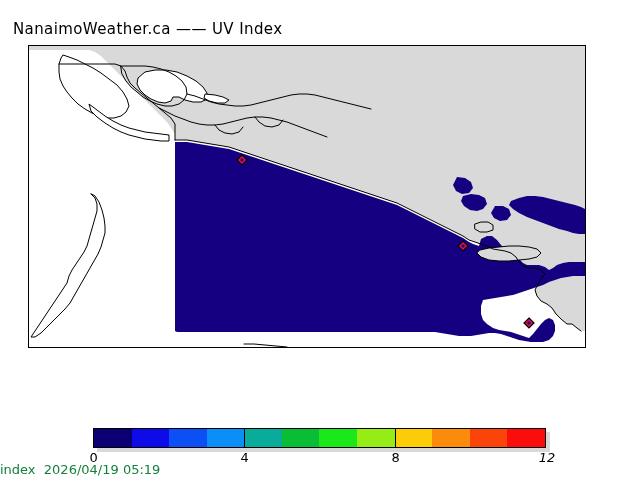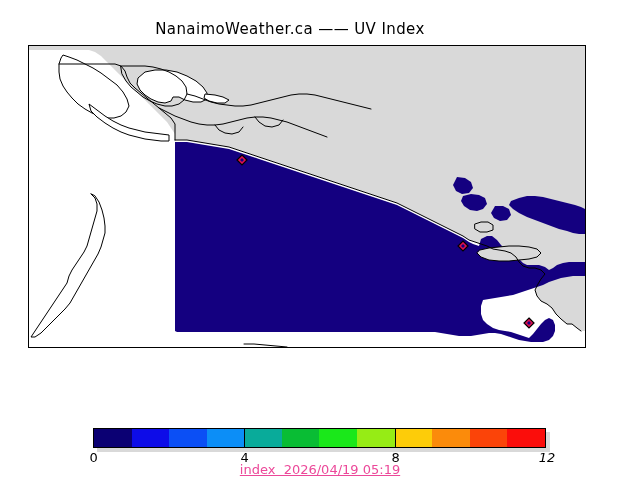--- a/index.html
+++ b/index.html
@@ -10,24 +10,24 @@
   body {
     width: 640px;
     height: 480px;
     position: relative;
     overflow: hidden;
     font-family: "DejaVu Sans", sans-serif;
     background: #ffffff;
   }
   #title {
     position: absolute;
-    left: 4px;
+    left: 13px;
     top: 20px;
     width: 572px;
-    text-align: center;
+    text-align: left;
     font-size: 15px;
     color: #000000;
     letter-spacing: 0.4px;
     white-space: pre;
   }
   #map-frame {
     position: absolute;
     left: 28px;
     top: 45px;
     width: 556px;
@@ -85,25 +85,23 @@
     top: 22px;
     font-size: 13px;
     color: #000000;
     white-space: pre;
   }
   #cb-caption {
     position: absolute;
     left: 0;
     top: 462px;
     width: 640px;
-    text-align: center;
     font-size: 13px;
-    color: #ec4899;
+    color: #15803d;
     white-space: pre;
-    text-decoration: underline;
   }
 </style>
 </head>
 <body>
 
 <div id="title">NanaimoWeather.ca —— UV Index</div>
 
 <div id="map-frame">
   <svg id="map-svg" width="556" height="301" viewBox="0 0 556 301">
 

